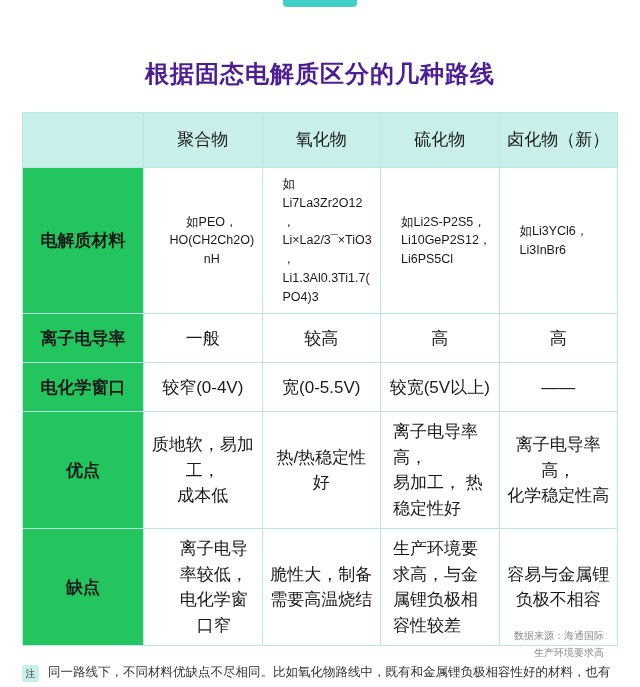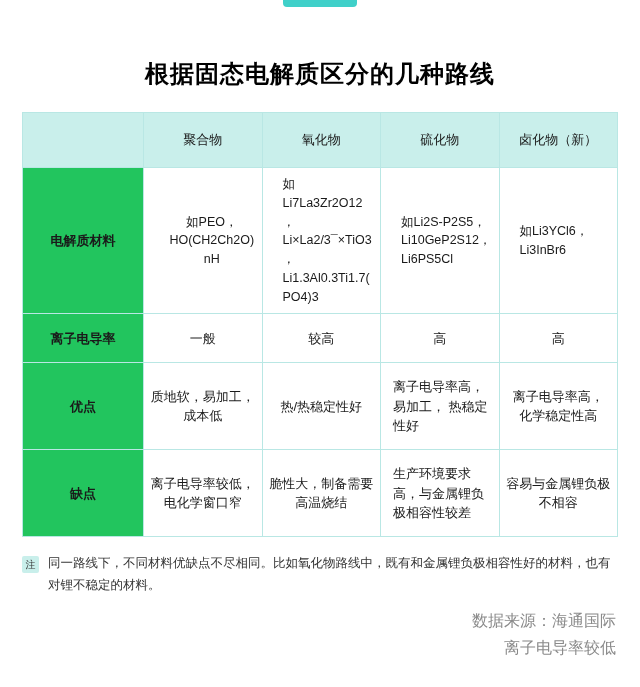--- a/index.html
+++ b/index.html
@@ -29,37 +29,37 @@
     width: 74px;
     height: 7px;
     background: #3fd0c9;
     border-radius: 0 0 4px 4px;
   }
   .page-title {
     text-align: center;
     font-size: 24px;
     font-weight: bold;
     letter-spacing: 1px;
-    color: #000000;
+    color: #4c1d95;
     margin-top: 44px;
     margin-bottom: 22px;
   }
   .table-wrap {
     margin: 0 22px;
   }
   table.matrix {
     border-collapse: collapse;
     width: 100%;
     table-layout: fixed;
   }
   table.matrix td, table.matrix th {
     border: 1px solid #b9e7e4;
     vertical-align: middle;
     text-align: center;
-    font-size: 13px;
+    font-size: 17px;
     line-height: 1.5;
     padding: 7px 6px;
     word-break: break-word;
   }
   .col-label {
     width: 108px;
     background: #22c55e;
     font-weight: bold;
     font-size: 13px;
     color: #1a1a1a;
@@ -118,24 +118,24 @@
     text-align: center;
     margin-right: 9px;
     margin-top: 3px;
     border-radius: 2px;
   }
   .note-text {
     flex: 1 1 auto;
   }
   .source {
     position: absolute;
-    right: 24px;
+    right: 36px;
     bottom: 26px;
     text-align: right;
-    font-size: 16px;
+    font-size: 10px;
     line-height: 1.7;
     color: #8a8a8a;
   }
 </style>
 </head>
 <body>
 
 <div class="top-bar">
   <div class="accent"></div>
 </div>
@@ -167,43 +167,50 @@
         <td class="cell" style="white-space: pre-line;">如Li3YCl6，
 Li3InBr6</td>
       </tr>
       <tr class="row-cond">
         <td class="col-label">离子电导率</td>
         <td class="cell">一般</td>
         <td class="cell">较高</td>
         <td class="cell">高</td>
         <td class="cell">高</td>
       </tr>
+      <tr class="row-window">
+        <td class="col-label">电化学窗口</td>
+        <td class="cell">较窄(0-4V)</td>
+        <td class="cell">宽(0-5.5V)</td>
+        <td class="cell">较宽(5V以上)</td>
+        <td class="cell">——</td>
+      </tr>
       <tr class="row-pros">
         <td class="col-label">优点</td>
         <td class="cell centered" style="white-space: pre-line; margin-top: 47px;">质地软，易加工，
 成本低</td>
         <td class="cell centered">热/热稳定性好</td>
         <td class="cell" style="white-space: pre-line;">离子电导率高，
 易加工， 热稳定性好</td>
         <td class="cell centered" style="white-space: pre-line;">离子电导率高，
 化学稳定性高</td>
       </tr>
       <tr class="row-cons">
         <td class="col-label">缺点</td>
-        <td class="cell centered" style="white-space: pre-line;">离子电导率较低，
+        <td class="cell centered" style="white-space: pre-line; padding-left: 28px;">离子电导率较低，
 电化学窗口窄</td>
         <td class="cell centered">脆性大，制备需要高温烧结</td>
         <td class="cell">生产环境要求高，与金属锂负极相容性较差</td>
         <td class="cell centered">容易与金属锂负极不相容</td>
       </tr>
     </tbody>
   </table>
 </div>
 
 <div class="note">
   <div class="note-badge">注</div>
   <div class="note-text">同一路线下，不同材料优缺点不尽相同。比如氧化物路线中，既有和金属锂负极相容性好的材料，也有对锂不稳定的材料。</div>
 </div>
 
 <div class="source">
   <div>数据来源：海通国际</div>
-  <div>离子电导率较低</div>
+  <div>生产环境要求高</div>
 </div>
 
 </body></html>

